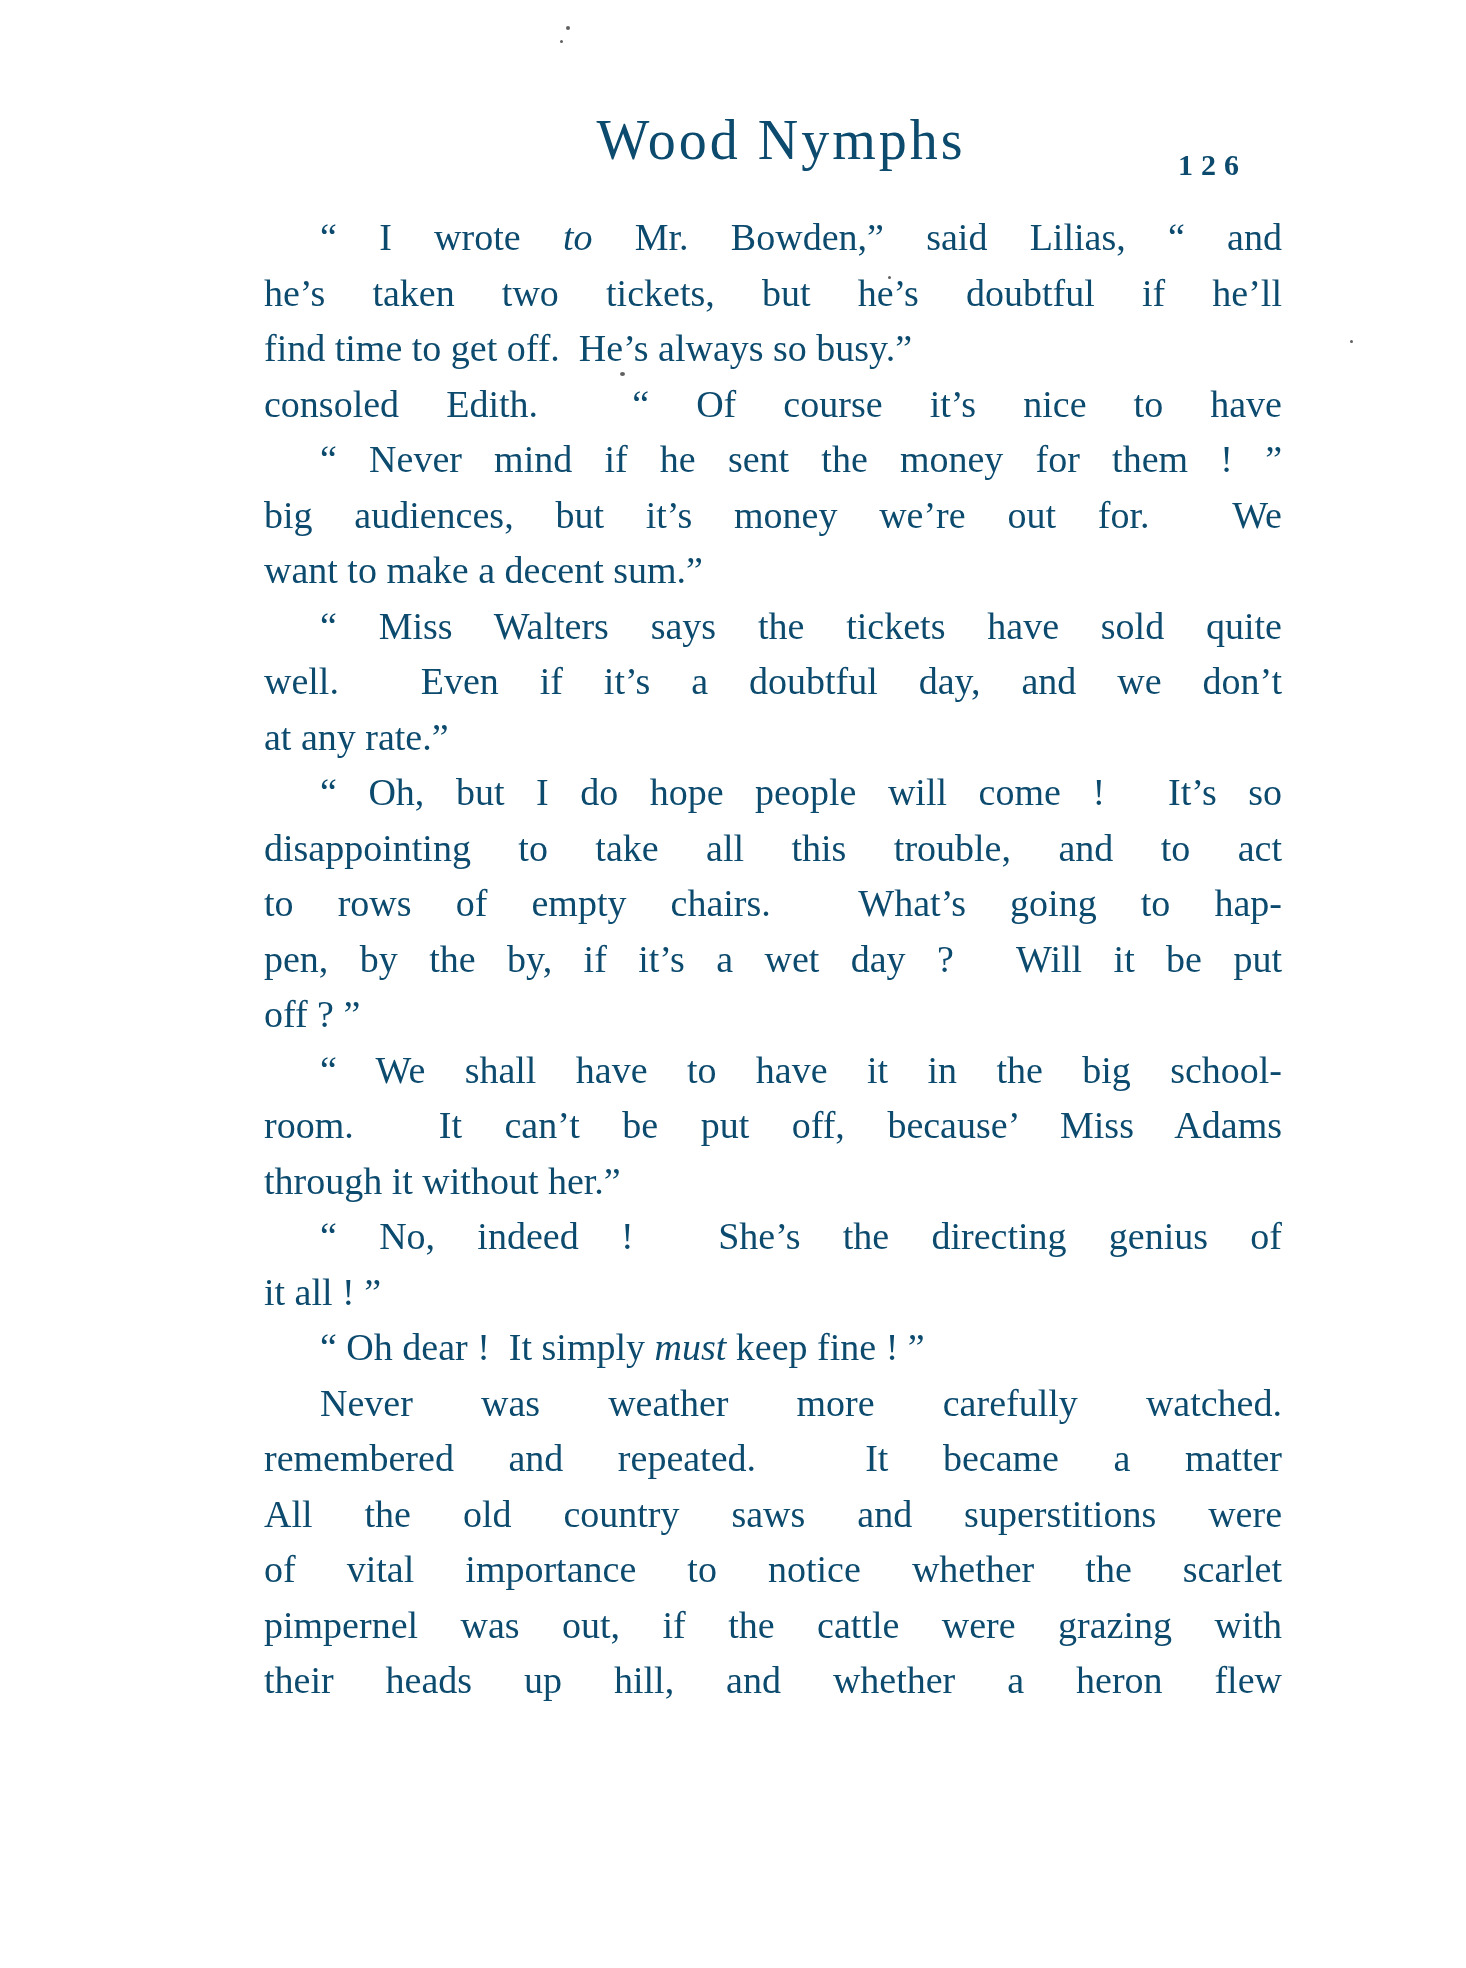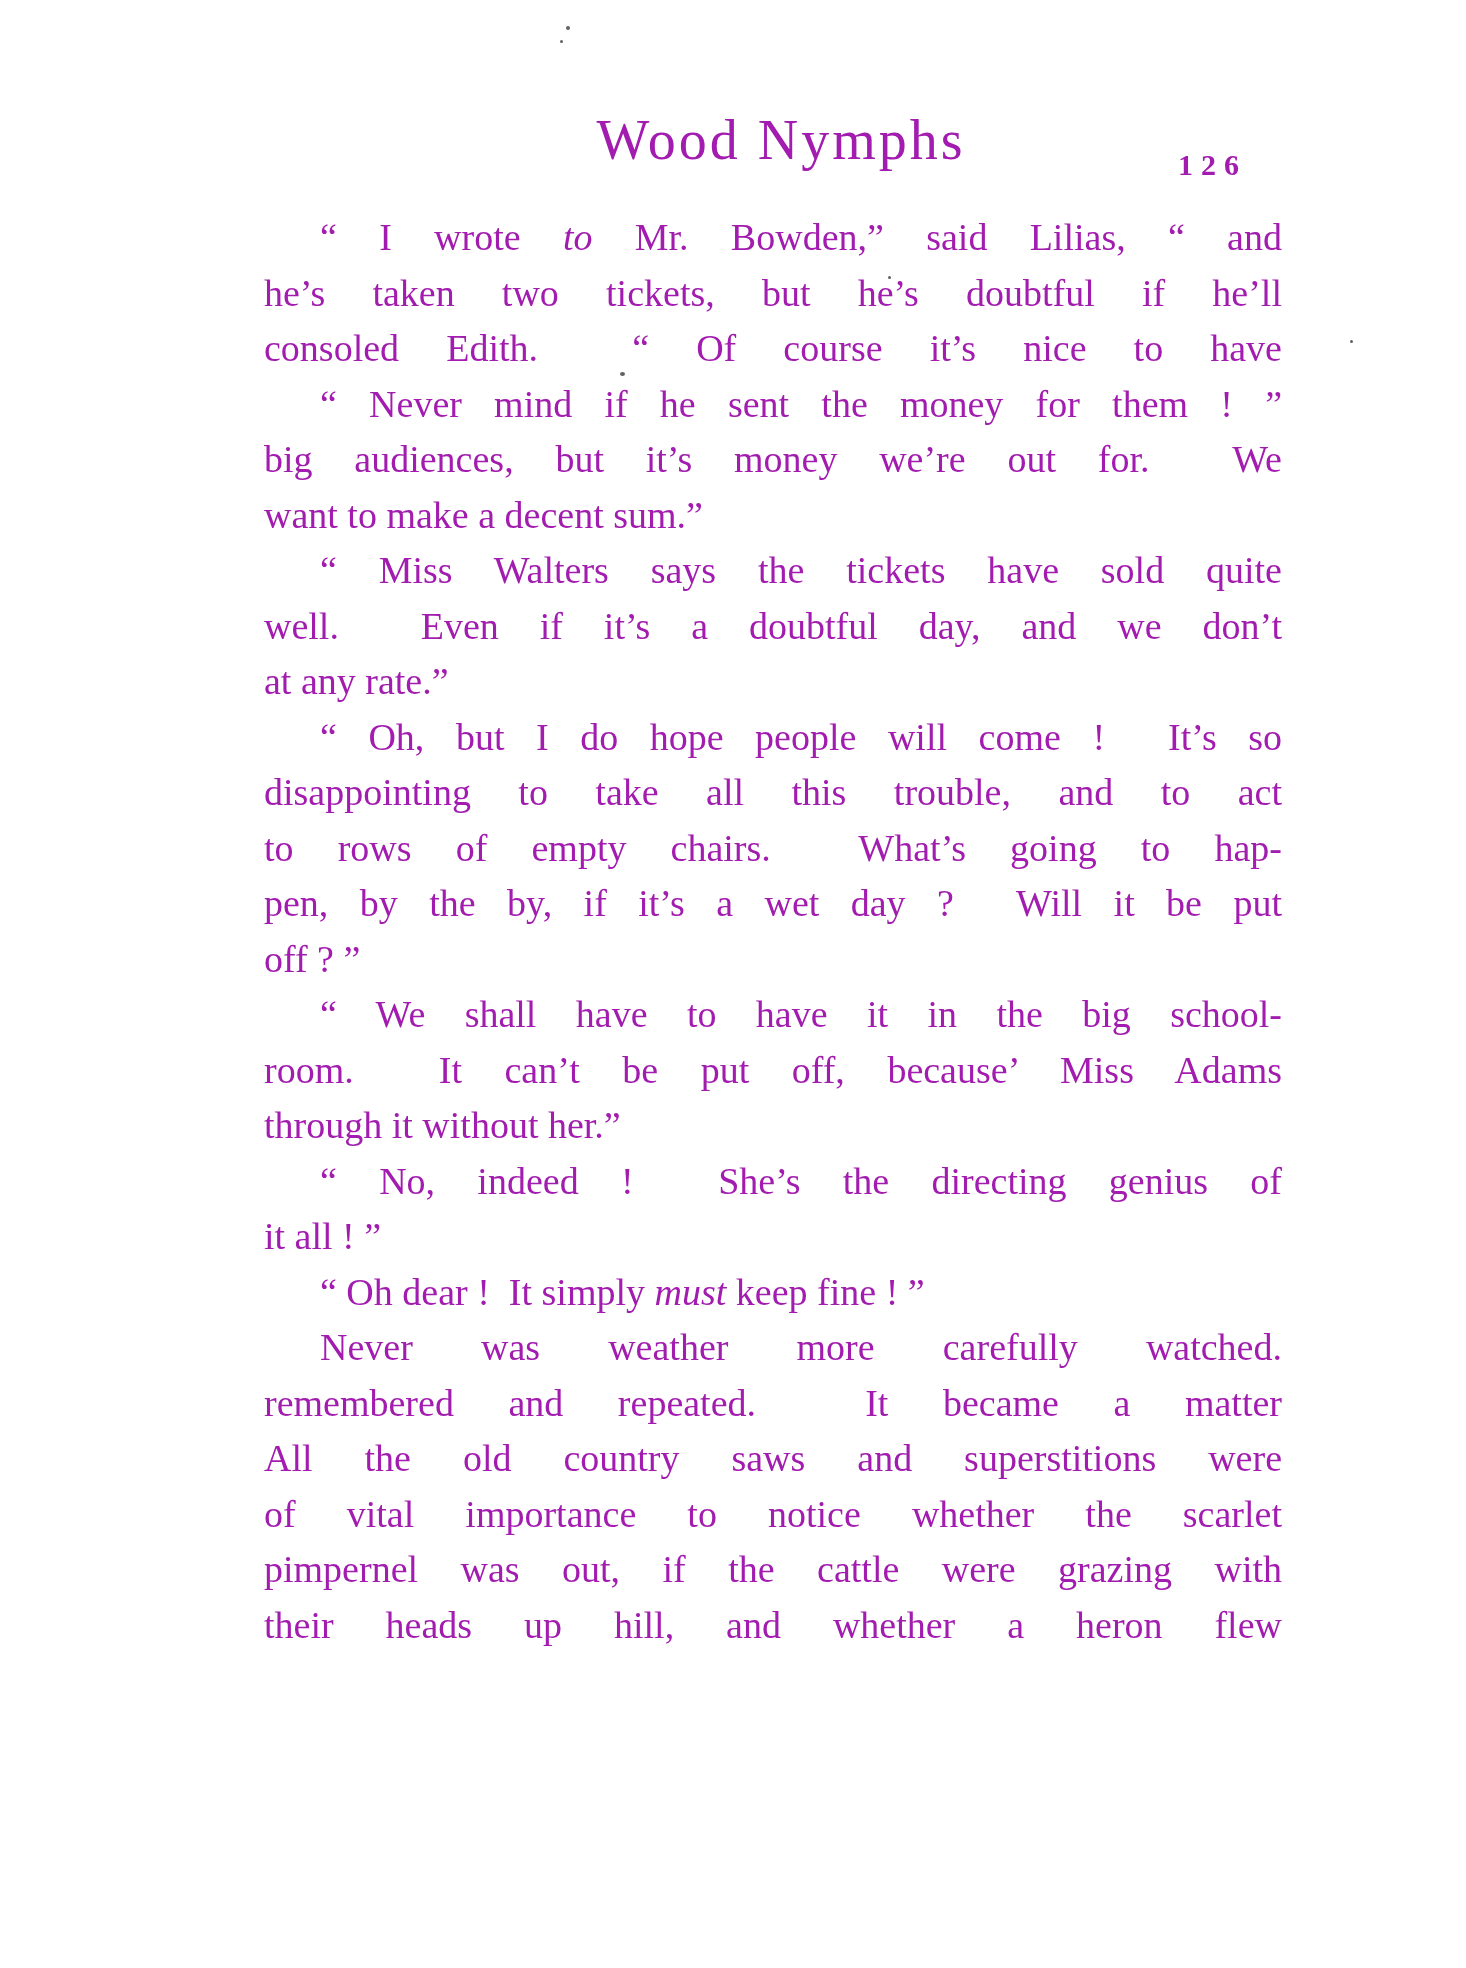--- a/index.html
+++ b/index.html
@@ -2,21 +2,21 @@
 <html><head>
 <meta charset="utf-8">
 <style>
   html, body { margin: 0; padding: 0; background: #e8e8e8; }
   .page {
     position: relative;
     width: 1466px;
     height: 1968px;
     margin: 0 auto;
     background: #ffffff;
-    color: #a21caf;
+    color: #0c4a6e;
     font-family: "Liberation Serif", serif;
     overflow: hidden;
   }
   .header-title {
     position: absolute;
     left: 272px;
     top: 108px;
     width: 1018px;
     text-align: center;
     font-size: 56px;
@@ -68,20 +68,21 @@
   <div class="speck s4"></div>
   <div class="speck s5"></div>
 
   <div class="header-title">Wood Nymphs</div>
 
   <div class="page-number">126</div>
 
   <div class="body-text">
       <div class="line j indent">“ I wrote <i>to</i> Mr. Bowden,” said Lilias, “ and</div>
       <div class="line j">he’s taken two tickets, but he’s doubtful if he’ll</div>
+      <div class="line last">find time to get off.  He’s always so busy.”</div>
       <div class="line j">consoled Edith.  “ Of course it’s nice to have</div>
       <div class="line j indent">“ Never mind if he sent the money for them ! ”</div>
       <div class="line j">big audiences, but it’s money we’re out for.  We</div>
       <div class="line last">want to make a decent sum.”</div>
       <div class="line j indent">“ Miss Walters says the tickets have sold quite</div>
       <div class="line j">well.  Even if it’s a doubtful day, and we don’t</div>
       <div class="line last">at any rate.”</div>
       <div class="line j indent">“ Oh, but I do hope people will come !  It’s so</div>
       <div class="line j">disappointing to take all this trouble, and to act</div>
       <div class="line j">to rows of empty chairs.  What’s going to hap-</div>

